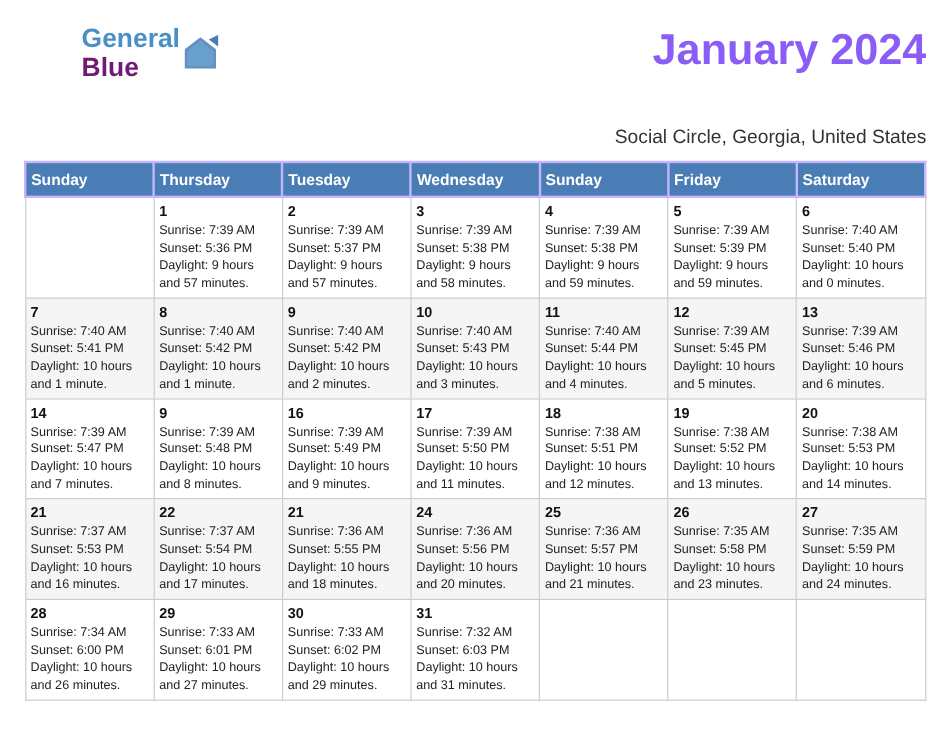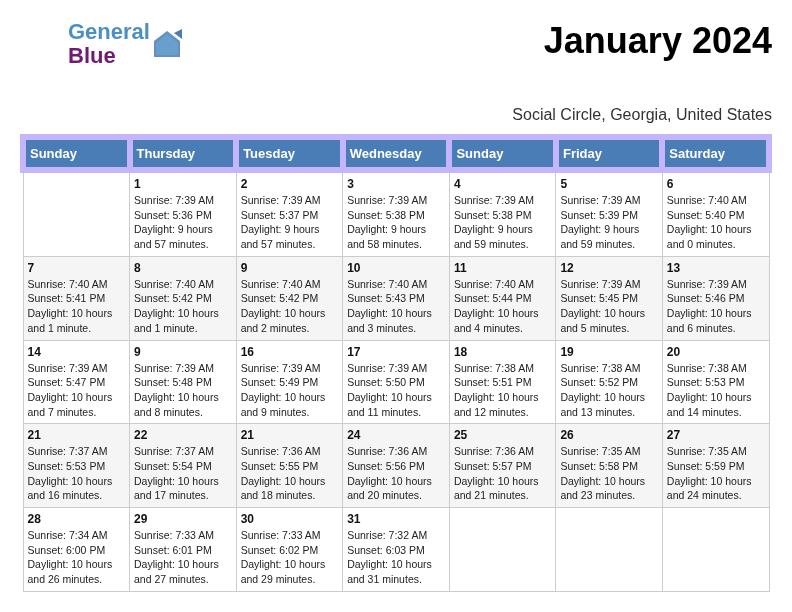--- a/index.html
+++ b/index.html
@@ -34,40 +34,40 @@
       width: 30px;
       height: 30px;
       margin-left: 2px;
     }
     .title-area {
       text-align: right;
     }
     .month-title {
       font-size: 36px;
       font-weight: bold;
-      color: #000000;
+      color: #8b5cf6;
     }
     .location {
       font-size: 16px;
       color: #333;
       margin-top: 44px;
     }
     table {
       width: 100%;
       border-collapse: collapse;
       font-size: 11px;
     }
     thead th {
       background: #4a7db5;
       color: #fff;
       padding: 6px 4px;
       text-align: left;
       font-size: 13px;
       font-weight: bold;
-      border: 6px solid #c4b5fd;
+      border: 2px solid #c4b5fd;
     }
     tbody td {
       border: 1px solid #ccc;
       vertical-align: top;
       padding: 4px;
       width: 107px;
       min-height: 80px;
       background: #fff;
     }
     tbody tr:nth-child(even) td {

